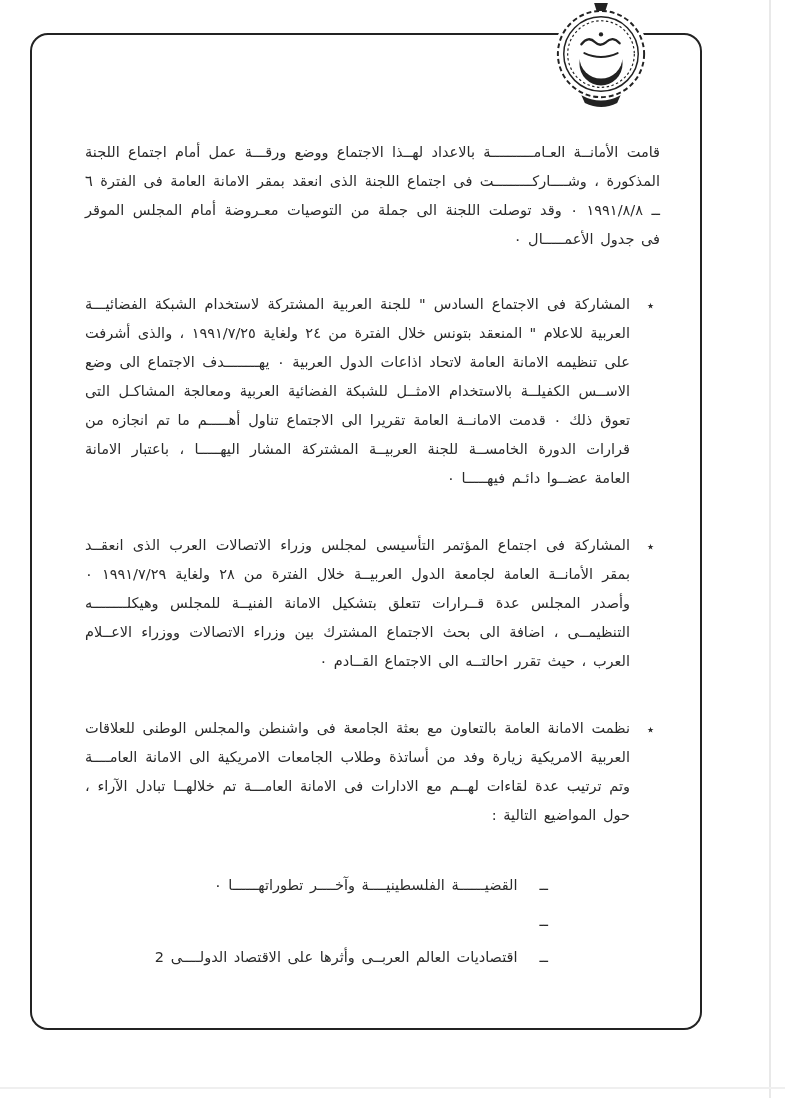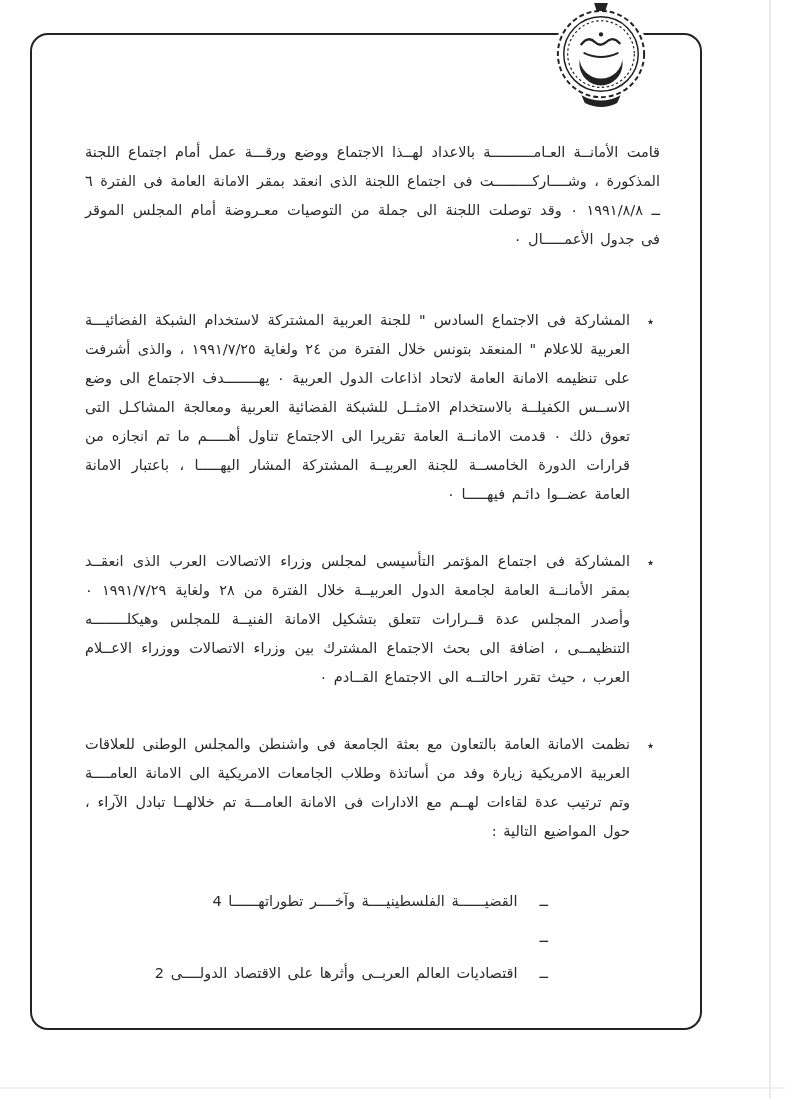--- a/index.html
+++ b/index.html
@@ -31,21 +31,21 @@
     position: absolute;
     top: 138px; left: 85px; right: 125px;
     direction: rtl;
     color: #2a2a2a;
     font-size: 14.5px;
     line-height: 29px;
     text-align: justify;
     word-spacing: 2px;
   }
   .para { text-align: justify; }
-  .intro { margin-bottom: 52px; }
+  .intro { margin-bottom: 36px; }
   .bullet {
     position: relative;
     margin-right: 30px;
     margin-bottom: 38px;
   }
   .bullet .marker {
     position: absolute;
     right: -24px; top: 1px;
     font-size: 13px;
     color: #2a2a2a;
@@ -110,21 +110,21 @@
     </div>
 
     <div class="bullet">
       <span class="marker">٭</span>
       <p class="para">نظمت الامانة العامة بالتعاون مع بعثة الجامعة فى واشنطن والمجلس الوطنى للعلاقات العربية الامريكية زيارة وفد من أساتذة وطلاب الجامعات الامريكية الى الامانة العامــــة وتم ترتيب عدة لقاءات لهــم مع الادارات فى الامانة العامـــة تم خلالهــا تبادل الآراء ، حول المواضيع التالية :</p>
     </div>
 
     <div class="topics">
       <div class="topic">
         <span class="dash">ــ</span>
-        <span class="topic-text">القضيــــــة الفلسطينيــــة وآخــــر تطوراتهــــــا 4</span>
+        <span class="topic-text">القضيــــــة الفلسطينيــــة وآخــــر تطوراتهــــــا ٠</span>
       </div>
       <div class="topic">
         <span class="dash">ــ</span>
       </div>
       <div class="topic">
         <span class="dash">ــ</span>
         <span class="topic-text">اقتصاديات العالم العربــى وأثرها على الاقتصاد الدولــــى 2</span>
       </div>
     </div>
 

